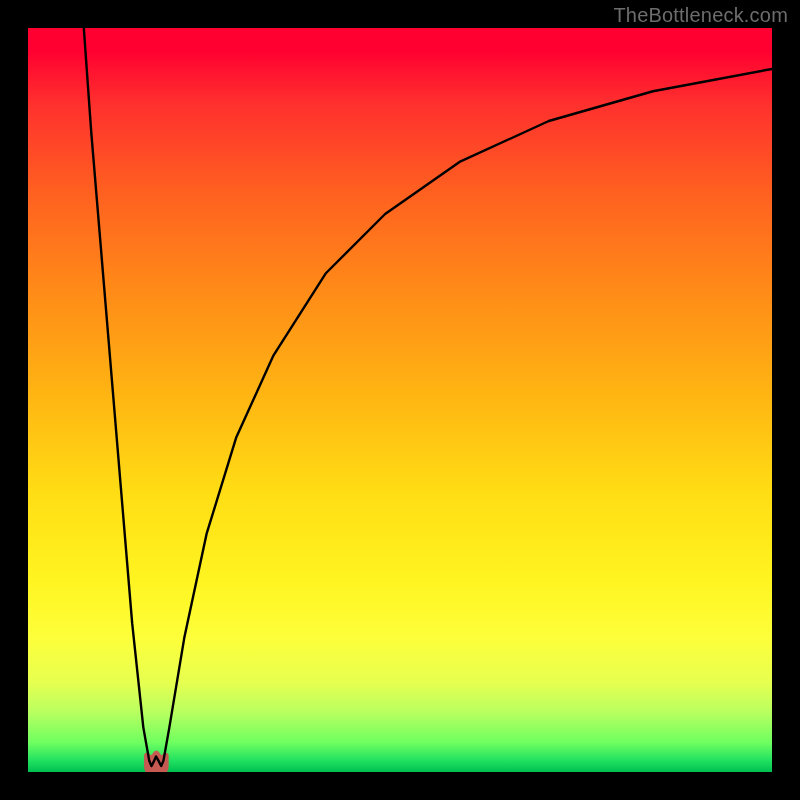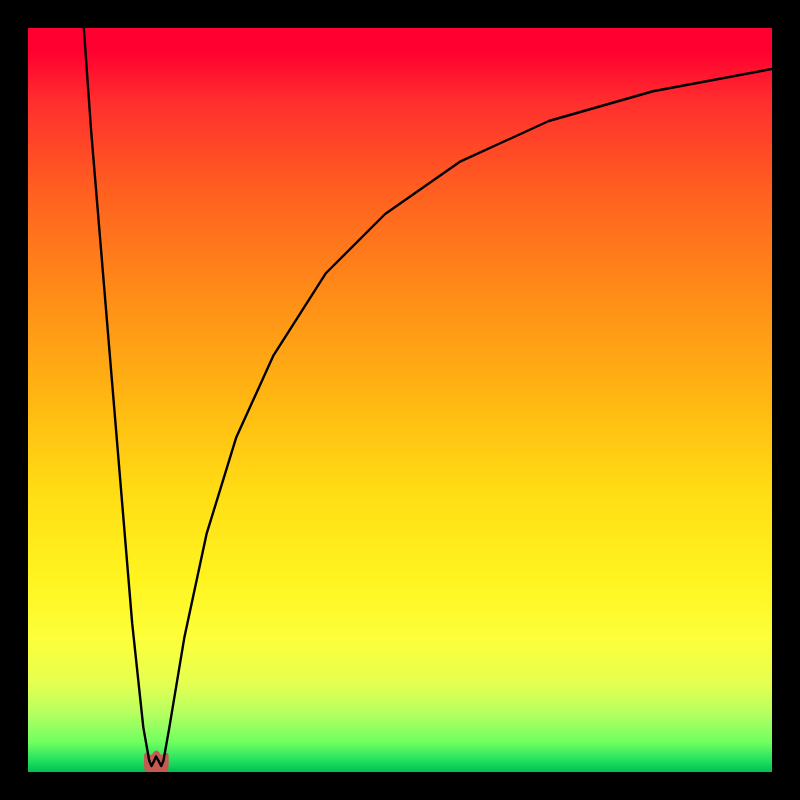--- a/index.html
+++ b/index.html
@@ -61,13 +61,14 @@
 </head>
 <body>
 
 <div class="frame">
   <div class="plot">
     <svg class="curve" width="744" height="744" viewBox="0 0 744 744">
       <path id="nub-path" fill="#c55a52" stroke="#c55a52" stroke-width="6" stroke-linejoin="round" stroke-linecap="round" d="M119.04 727.63 L119.04 738.00 Q119.04 744.00 124.25 744.00 L125.22 744.00 Q128.34 744.00 128.34 736.00 Q128.34 744.00 131.46 744.00 L132.43 744.00 Q137.64 744.00 137.64 738.00 L137.64 727.63 Q132.99 733.63 128.34 725.63 Q123.69 733.63 119.04 727.63 Z"></path>
       <path id="curve-path" fill="none" stroke="#000" stroke-width="2.4" stroke-linejoin="round" stroke-linecap="round" d="M55.80 0.00 L63.24 104.16 L74.40 238.08 L89.28 416.64 L104.16 595.20 L115.32 699.36 L121.27 732.84 L121.27 732.84 L123.50 738.05 L126.48 732.10 L127.97 728.38 L130.20 732.10 L133.18 738.05 L135.41 732.84 L135.41 732.84 L141.36 699.36 L156.24 610.08 L178.56 505.92 L208.32 409.20 L245.52 327.36 L297.60 245.52 L357.12 186.00 L431.52 133.92 L520.80 93.00 L624.96 63.24 L744.00 40.92"></path>
     </svg>
   </div>
+  <div class="watermark">TheBottleneck.com</div>
 </div>
 
 </body></html>

